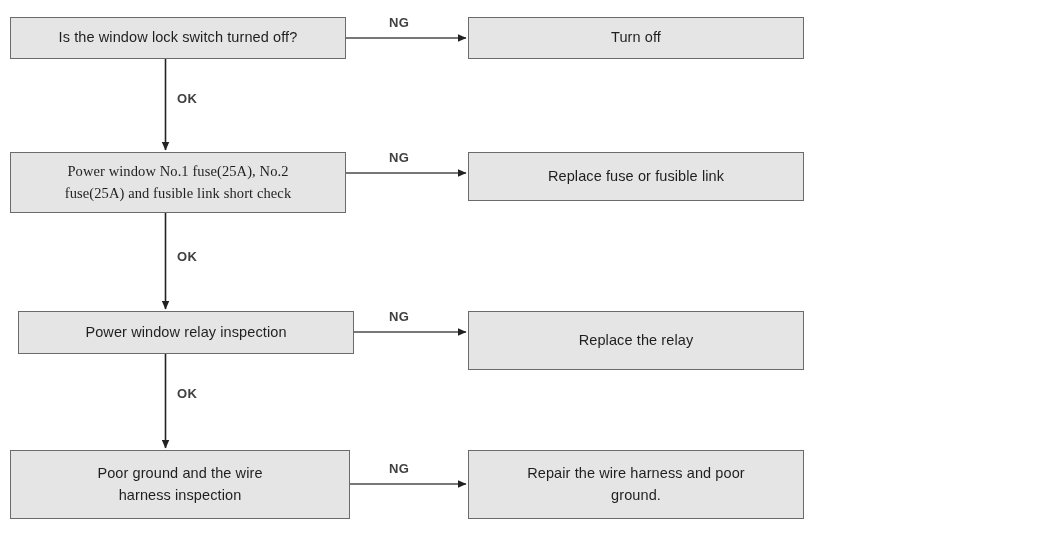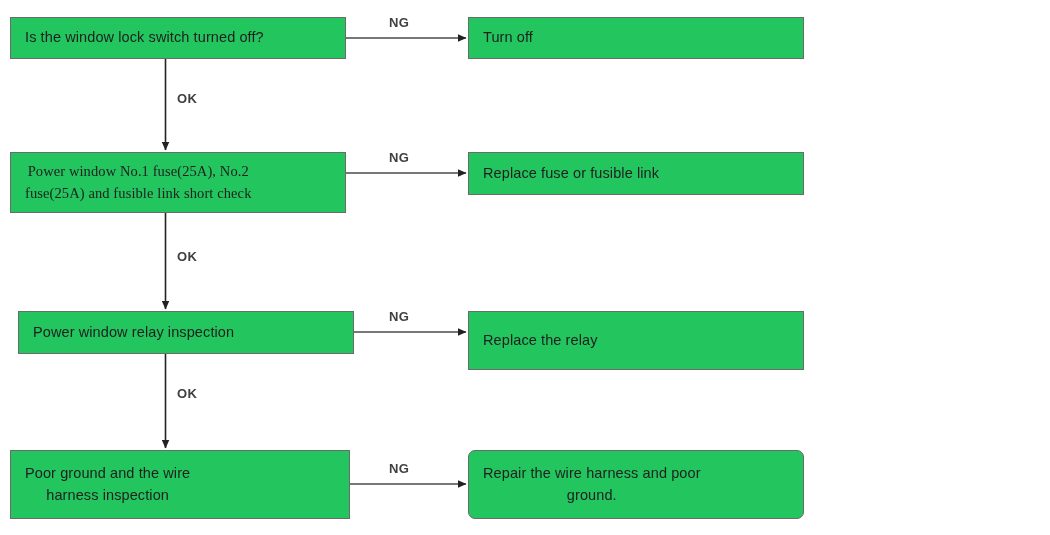--- a/index.html
+++ b/index.html
@@ -15,44 +15,44 @@
     position: relative;
     width: 1050px;
     height: 535px;
     background: #ffffff;
     overflow: hidden;
   }
   .node-box {
     position: absolute;
     box-sizing: border-box;
     border: 1px solid #6b6b6b;
-    background: #22c55e;
+    background: #e5e5e5;
     display: flex;
     align-items: center;
-    justify-content: flex-start;
+    justify-content: center;
     text-align: center;
-    padding: 2px 14px;
+    padding: 2px 2px;
   }
   .node-label {
     font-size: 14.5px;
     line-height: 1.45;
     color: #1f1f1f;
     letter-spacing: 0.1px;
     white-space: pre-line;
   }
   
   .box-l1 { left: 10px;  top: 17px;  width: 336px; height: 42px; }
   .box-l2 { left: 10px;  top: 152px; width: 336px; height: 61px; font-family: Liberation Serif, serif; }
   .box-l3 { left: 10px;  top: 311px; width: 336px; height: 43px; margin-left: 8px; }
   .box-l4 { left: 10px;  top: 450px; width: 340px; height: 69px; }
   
   .box-r1 { left: 468px; top: 17px;  width: 336px; height: 42px; }
-  .box-r2 { left: 468px; top: 152px; width: 336px; height: 43px; }
+  .box-r2 { left: 468px; top: 152px; width: 336px; height: 49px; }
   .box-r3 { left: 468px; top: 311px; width: 336px; height: 59px; }
-  .box-r4 { left: 468px; top: 450px; width: 336px; height: 69px; border-radius: 7px; }
+  .box-r4 { left: 468px; top: 450px; width: 336px; height: 69px; }
 
   
   #connectors {
     position: absolute;
     left: 0;
     top: 0;
     width: 1050px;
     height: 535px;
     pointer-events: none;
   }

